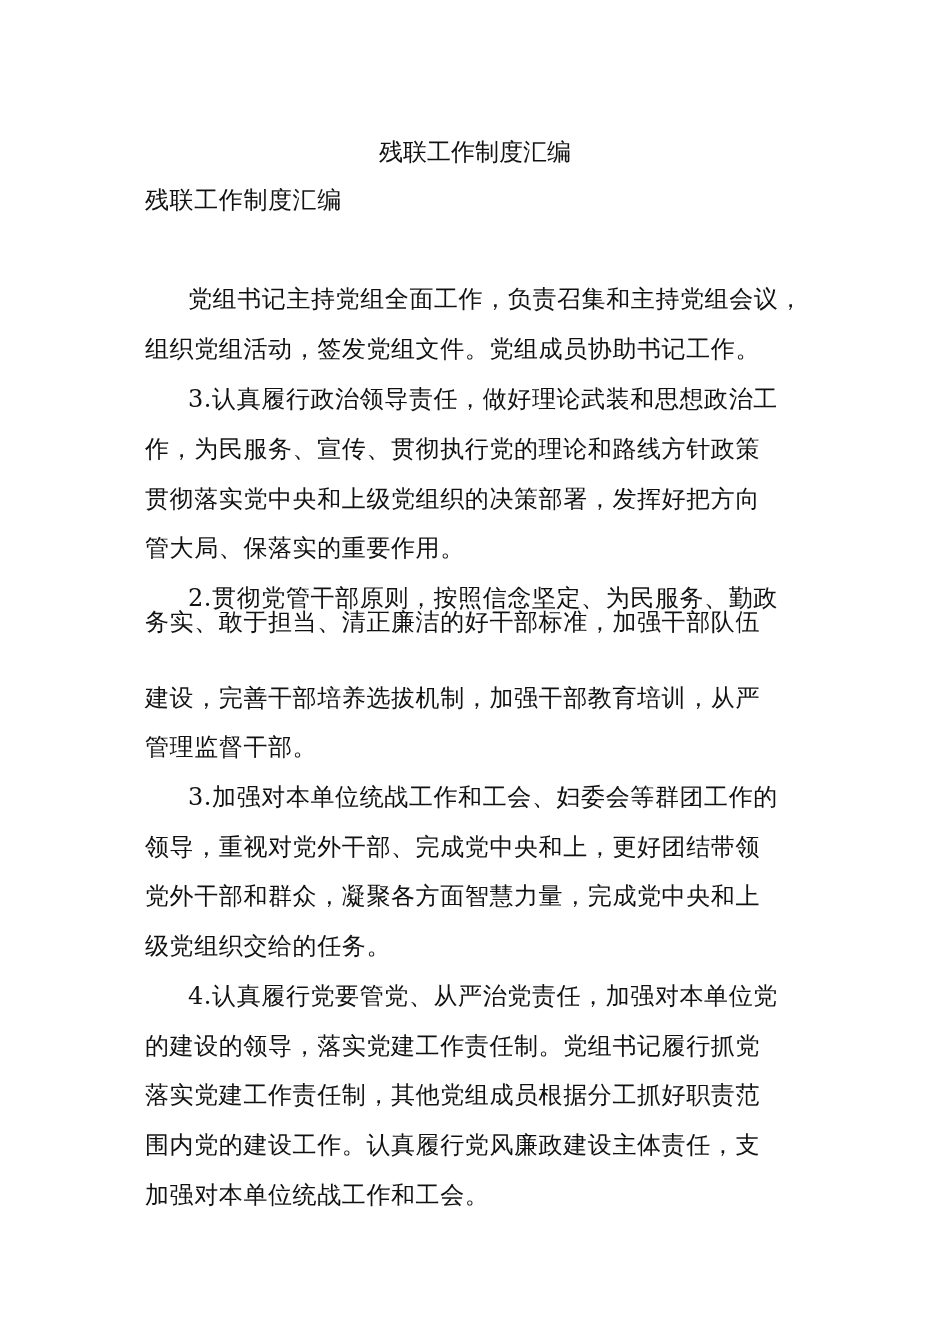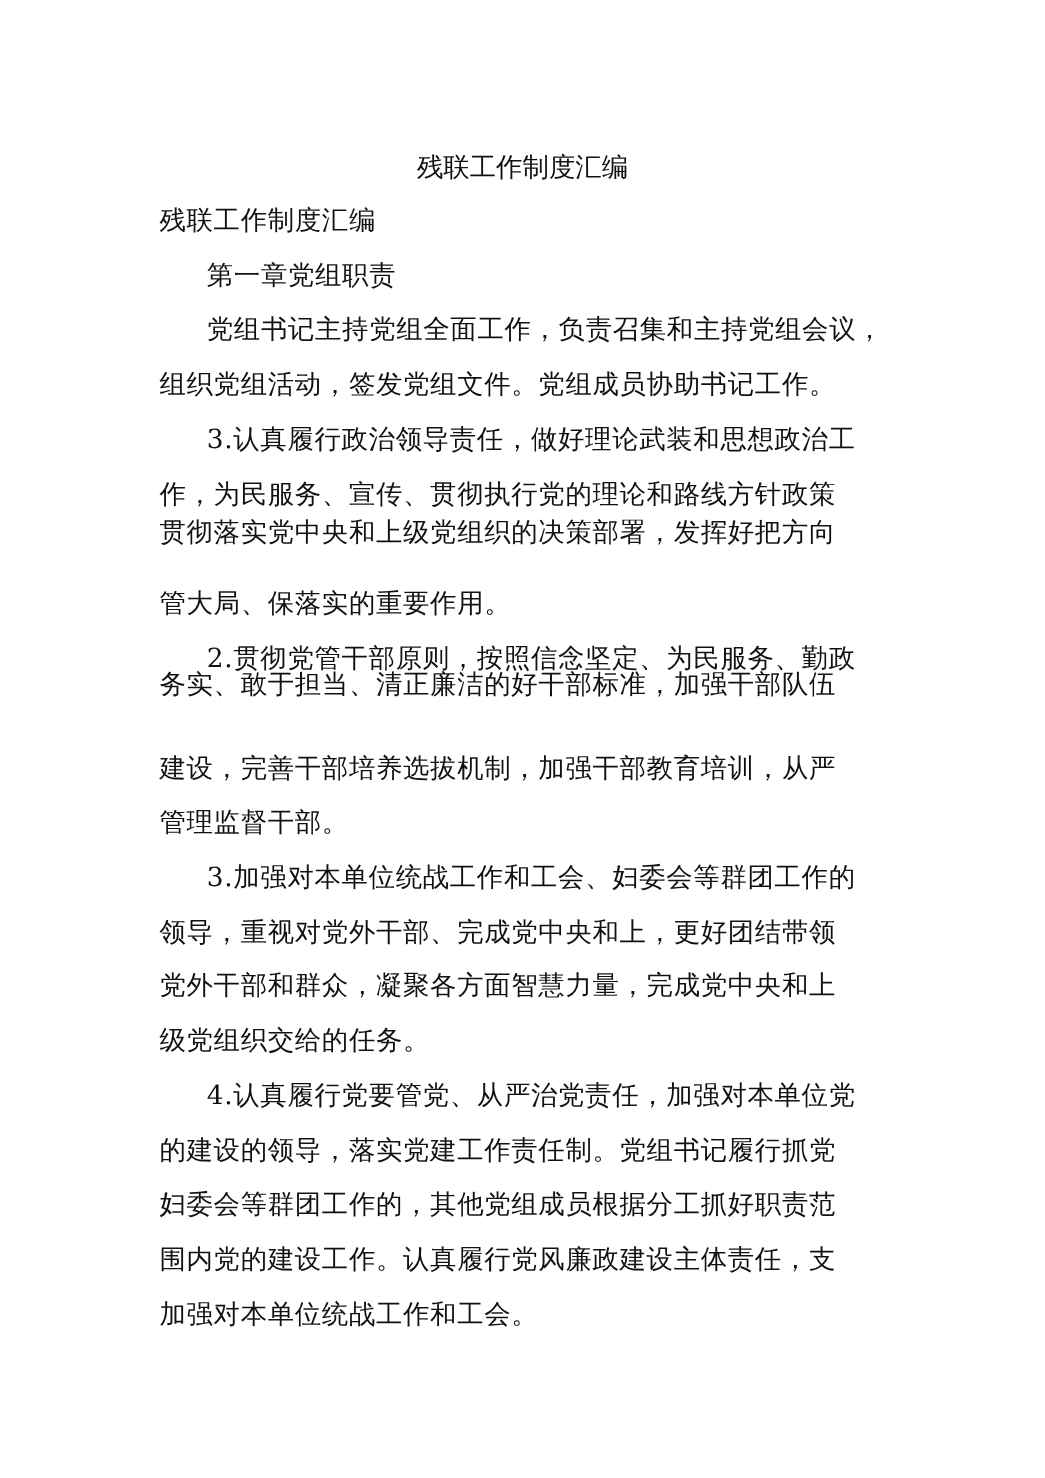--- a/index.html
+++ b/index.html
@@ -48,49 +48,48 @@
 </style>
 </head>
 <body>
 
 <div class="page">
 
   <div class="doc-title">残联工作制度汇编</div>
 
   <div class="line" style="top:183px">残联工作制度汇编</div>
 
-  <div class="line indent" style="top:233px">第一章党组职责</div>
 
   <div>
     <div class="line indent" style="top:282px">党组书记主持党组全面工作，负责召集和主持党组会议，</div>
     <div class="line" style="top:332px">组织党组活动，签发党组文件。党组成员协助书记工作。</div>
   </div>
 
   <div>
     <div class="line indent" style="top:382px">3.认真履行政治领导责任，做好理论武装和思想政治工</div>
     <div class="line" style="top:432px">作，为民服务、宣传、贯彻执行党的理论和路线方针政策</div>
-    <div class="line" style="top:467px">贯彻落实党中央和上级党组织的决策部署，发挥好把方向</div>
+    <div class="line" style="top:482px">贯彻落实党中央和上级党组织的决策部署，发挥好把方向</div>
     <div class="line" style="top:531px">管大局、保落实的重要作用。</div>
   </div>
 
   <div>
     <div class="line indent" style="top:581px">2.贯彻党管干部原则，按照信念坚定、为民服务、勤政</div>
     <div class="line" style="top:605px">务实、敢于担当、清正廉洁的好干部标准，加强干部队伍</div>
     <div class="line" style="top:681px">建设，完善干部培养选拔机制，加强干部教育培训，从严</div>
     <div class="line" style="top:730px">管理监督干部。</div>
   </div>
 
   <div>
     <div class="line indent" style="top:780px">3.加强对本单位统战工作和工会、妇委会等群团工作的</div>
     <div class="line" style="top:830px">领导，重视对党外干部、完成党中央和上，更好团结带领</div>
     <div class="line" style="top:879px">党外干部和群众，凝聚各方面智慧力量，完成党中央和上</div>
     <div class="line" style="top:929px">级党组织交给的任务。</div>
   </div>
 
   <div>
     <div class="line indent" style="top:979px">4.认真履行党要管党、从严治党责任，加强对本单位党</div>
     <div class="line" style="top:1029px">的建设的领导，落实党建工作责任制。党组书记履行抓党</div>
-    <div class="line" style="top:1078px">妇委会等群团工作的，其他党组成员根据分工抓好职责范</div>
+    <div class="line" style="top:1078px">落实党建工作责任制，其他党组成员根据分工抓好职责范</div>
     <div class="line" style="top:1128px">围内党的建设工作。认真履行党风廉政建设主体责任，支</div>
     <div class="line" style="top:1178px">加强对本单位统战工作和工会。</div>
   </div>
 
 </div>
 
 </body></html>

